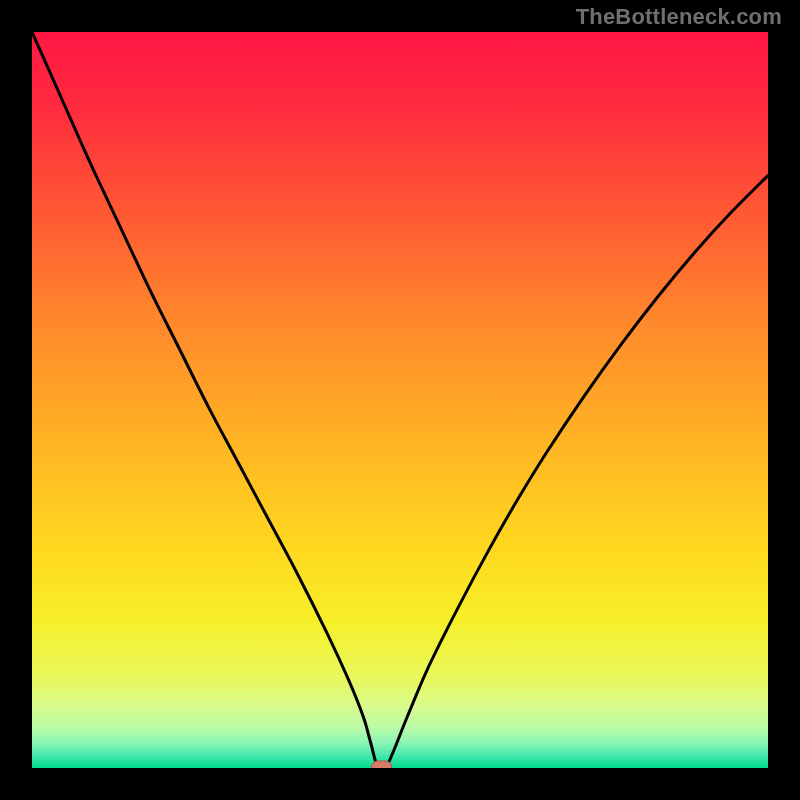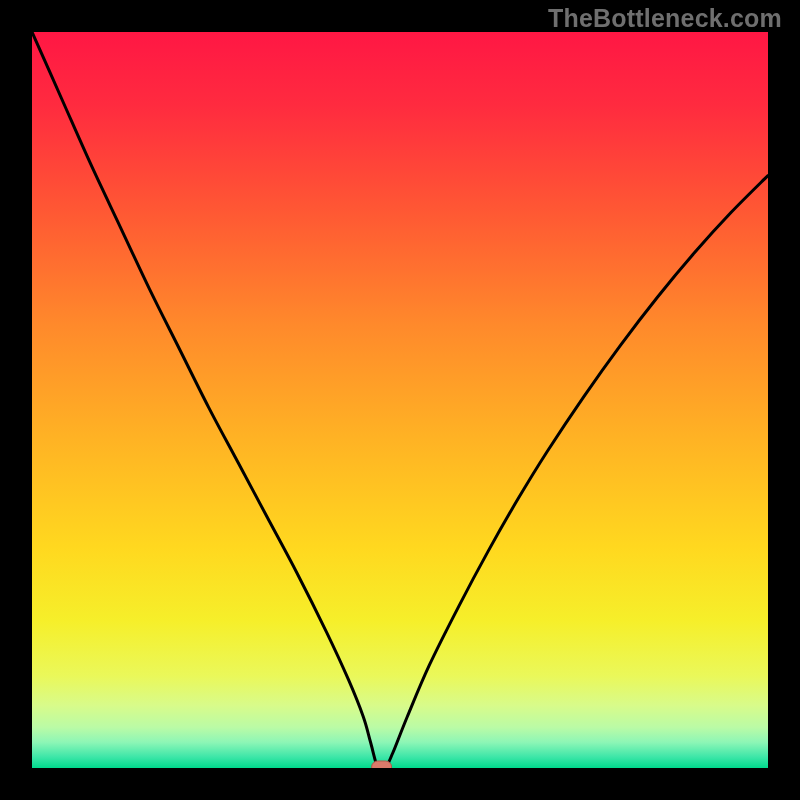--- a/index.html
+++ b/index.html
@@ -17,21 +17,21 @@
     top: 0;
     width: 800px;
     height: 800px;
     background: #000;
   }
   .watermark {
     position: absolute;
     top: 4px;
     right: 18px;
     color: #6f6f6f;
-    font-size: 25px;
+    font-size: 22px;
     font-weight: 600;
     letter-spacing: 0.2px;
     user-select: none;
   }
   .plot-area {
     position: absolute;
     left: 32px;
     top: 32px;
     width: 736px;
     height: 736px;

